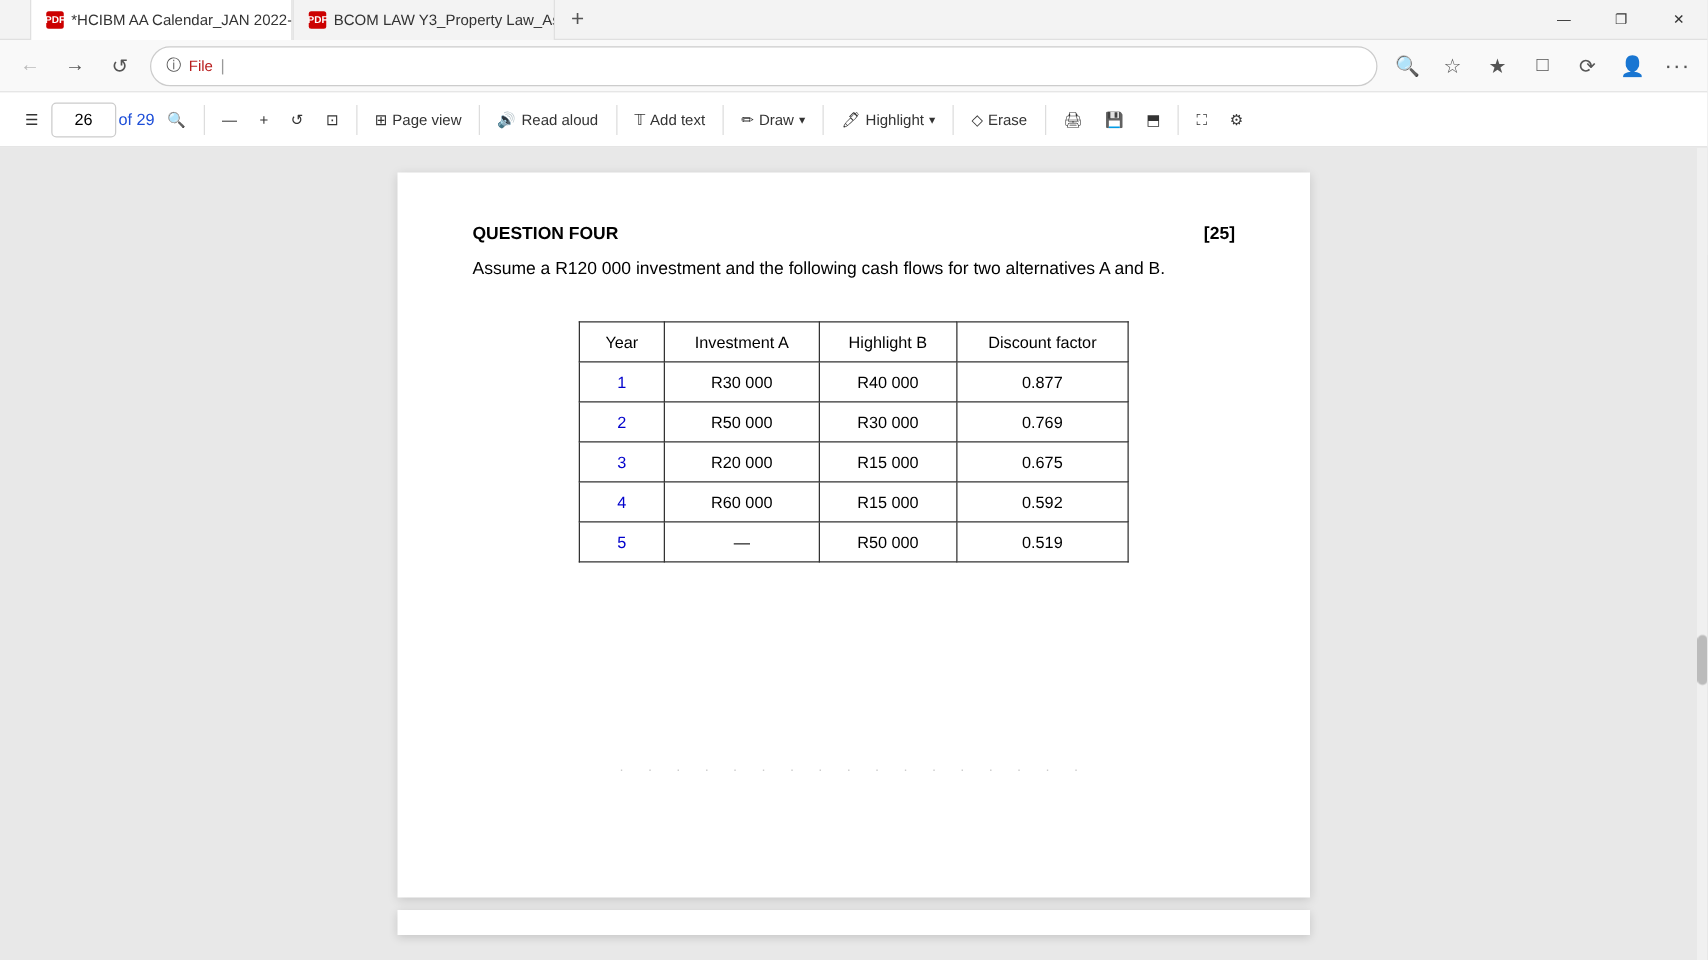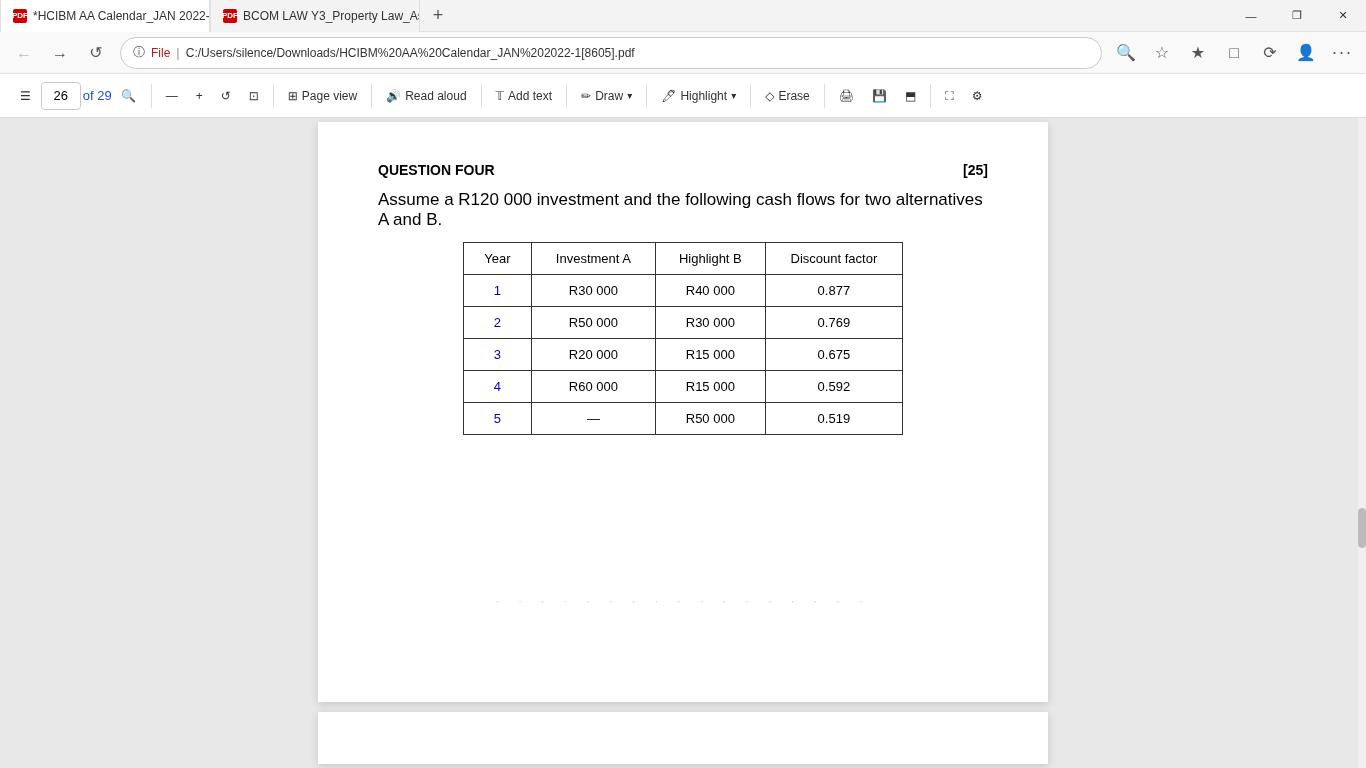--- a/index.html
+++ b/index.html
@@ -11,21 +11,21 @@
       background: #f3f3f3;
       display: flex;
       align-items: center;
       border-bottom: 1px solid #e0e0e0;
       user-select: none;
     }
     .titlebar-left {
       display: flex;
       align-items: center;
       flex: 1;
-      padding-left: 0;
+      padding-left: 24px;
     }
     .tab {
       display: flex;
       align-items: center;
       height: 32px;
       padding: 0 12px;
       background: #fff;
       border-right: 1px solid #e0e0e0;
       border-left: 1px solid #e0e0e0;
       font-size: 12px;
@@ -129,37 +129,37 @@
       font-size: 12px; color: #333; cursor: pointer;
       gap: 4px;
       white-space: nowrap;
     }
     .tb-sep {
       width: 1px; height: 24px;
       background: #ddd;
       margin: 0 4px;
     }
     .page-input {
-      width: 40px; height: 28px;
+      width: 52px; height: 28px;
       border: 1px solid #ccc;
       border-radius: 4px;
       text-align: center;
       font-size: 13px;
       padding: 0 4px;
     }
     .page-total { font-size: 13px; color: #1d4ed8; }
 
     
     .content-area {
       height: calc(768px - 32px - 42px - 44px);
       background: #e8e8e8;
       display: flex;
       justify-content: center;
       overflow-y: auto;
-      padding: 4px 0;
+      padding: 20px 0;
       gap: 0;
     }
 
     
     .pdf-page {
       background: #fff;
       width: 730px;
       min-height: 580px;
       box-shadow: 0 2px 8px rgba(0,0,0,0.15);
       padding: 40px 60px;
@@ -169,22 +169,22 @@
 
     .question-header {
       display: flex;
       justify-content: space-between;
       margin-bottom: 12px;
       font-weight: bold;
       font-size: 14px;
     }
 
     .question-intro {
-      font-size: 17px;
-      margin-bottom: 12px;
+      font-size: 14px;
+      margin-bottom: 35px;
     }
 
     
     .data-table {
       border-collapse: collapse;
       margin: 0 auto;
       min-width: 440px;
       border-radius: 16px;
     }
     .data-table th, .data-table td {
@@ -256,21 +256,20 @@
 </div>
 
 <div class="addrbar">
   <div class="nav-btn disabled">←</div>
   <div class="nav-btn">→</div>
   <div class="nav-btn">↺</div>
   <div class="address-box">
     <span class="lock-icon">ⓘ</span>
     <span style="font-size:12px;color:#b91c1c;margin-right:6px;">File</span>
     <span style="color:#999;margin-right:6px;">|</span>
-    <span style="font-size:12px;color:#333;overflow:hidden;text-overflow:ellipsis;white-space:nowrap;">C:/Users/silence/Downloads/HCIBM%20AA%20Calendar_JAN%202022-1[8605].pdf</span>
   </div>
   <div class="addrbar-actions">
     <div class="addr-icon-btn">🔍</div>
     <div class="addr-icon-btn">☆</div>
     <div class="addr-icon-btn">★</div>
     <div class="addr-icon-btn">□</div>
     <div class="addr-icon-btn">⟳</div>
     <div class="addr-icon-btn">👤</div>
     <div class="addr-icon-btn" style="font-size:18px;letter-spacing:1px;">···</div>
   </div>

